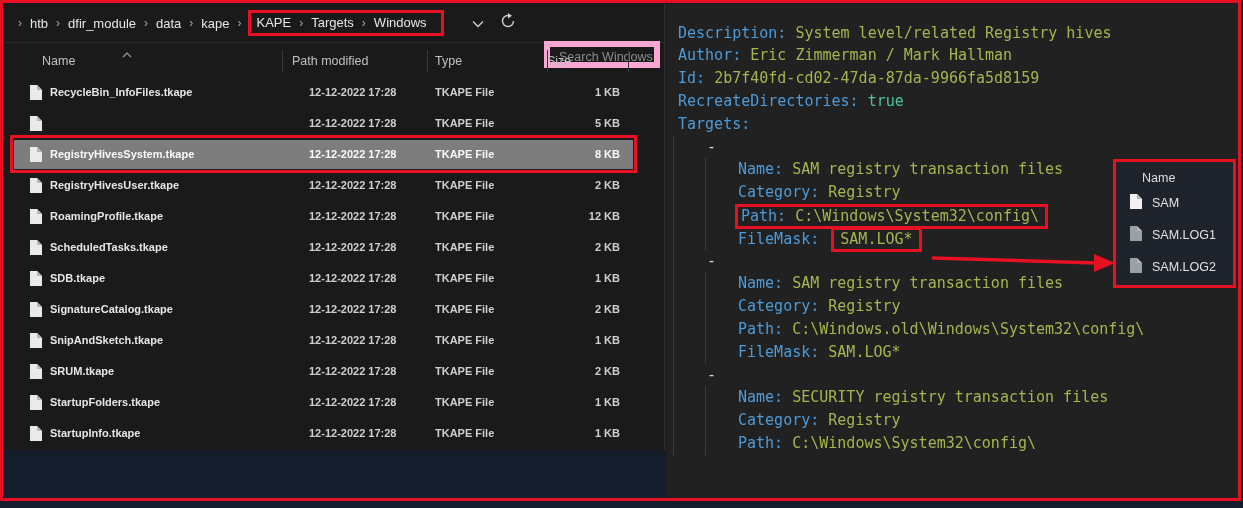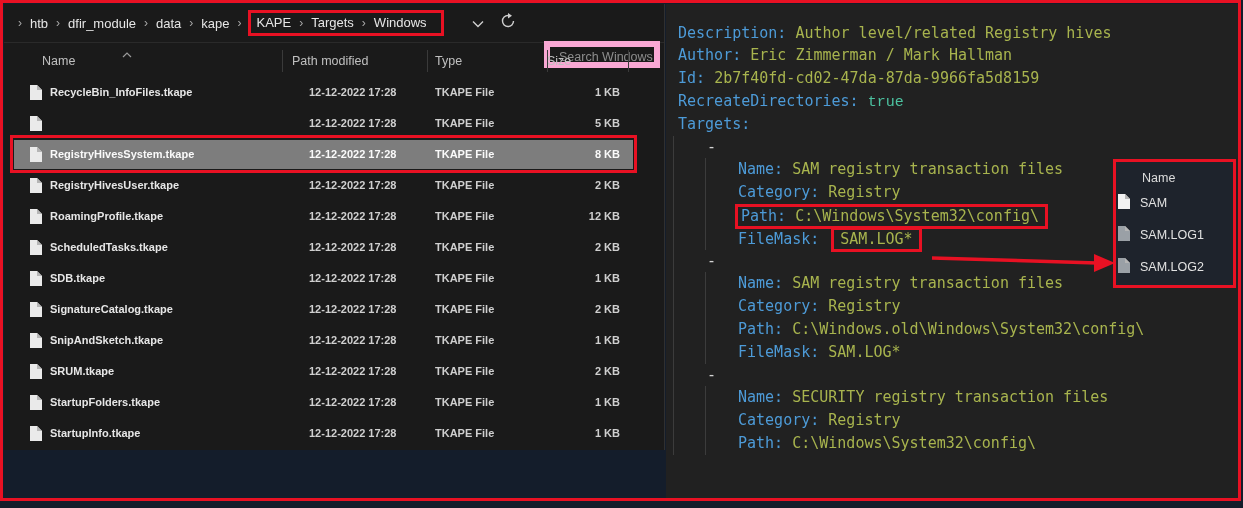--- a/index.html
+++ b/index.html
@@ -51,34 +51,34 @@
   .editor{position:absolute;left:666px;top:4px;width:574px;height:497px;background:#212121;}
   .code{padding:17.6px 0 0 12px;font-family:"DejaVu Sans Mono","Liberation Mono",monospace;
     font-size:15px;color:#cccccc;}
   .cl{position:relative;height:22.8px;line-height:22.8px;white-space:pre;}
   .cl.guided::before{content:"";position:absolute;left:-5px;top:0;bottom:0;border-left:1px solid #3c3c3c;}
   .cl.guided.lv2::after{content:"";position:absolute;left:27px;top:0;bottom:0;border-left:1px solid #3c3c3c;}
   .ind-dash{padding-left:29px;}
   .ind-prop{padding-left:60px;}
   .k{color:var(--key);}
   .v{color:var(--val);}
-  .vb{color:var(--bool);font-family:Liberation Mono, monospace;}
+  .vb{color:var(--bool);}
   .dash{color:#d4d4d4;}
   .box-line{display:inline-block;border:3px solid var(--red);padding:0 6px 0 3px;
     margin-left:-3px;position:relative;z-index:2;line-height:19px;}
   .box-val{display:inline-block;border:3px solid var(--red);padding:0 6px;margin-left:3px;
     position:relative;z-index:2;line-height:19px;}
 
   .arrow-svg{position:absolute;left:265px;top:245px;z-index:6;}
 
   .overlay{position:absolute;left:447px;top:155px;width:123px;height:129px;
     border:3px solid var(--red);box-sizing:border-box;background:#1e232c;z-index:7;
     font-size:12.5px;color:#e2e2e2;}
   .ov-header{margin:9px 0 2px 26px;color:#dcdcdc;}
-  .ov-row{display:flex;align-items:center;height:32px;padding-left:2px;gap:10px;}
+  .ov-row{display:flex;align-items:center;height:32px;padding-left:14px;gap:10px;}
   .ov-row span{white-space:nowrap;}
 
   .outer-border{position:absolute;left:0;top:0;width:1241px;height:501px;
     border:3px solid var(--red);box-sizing:border-box;pointer-events:none;z-index:20;}
 </style>
 </head>
 <body>
 
 <div class="screen">
 
@@ -255,21 +255,21 @@
           <span class="fcell fdate">12-12-2022 17:28</span>
           <span class="fcell ftype">TKAPE File</span>
           <span class="fcell fsize">1 KB</span>
         </div>
       </div>
     <div class="sel-annotation"></div>
   </div>
 
   <div class="editor">
     <div class="code">
-        <div class="cl"><span class="k">Description:</span> <span class="v">Author level/related Registry hives</span></div>
+        <div class="cl"><span class="k">Description:</span> <span class="v">System level/related Registry hives</span></div>
         <div class="cl"><span class="k">Author:</span> <span class="v">Eric Zimmerman / Mark Hallman</span></div>
         <div class="cl"><span class="k">Id:</span> <span class="v">2b7f40fd-cd02-47da-87da-9966fa5d8159</span></div>
         <div class="cl"><span class="k">RecreateDirectories:</span> <span class="vb">true</span></div>
         <div class="cl"><span class="k">Targets:</span> </div>
         <div class="cl guided ind-dash"><span class="dash">-</span></div>
         <div class="cl guided ind-prop lv2"><span class="k">Name:</span> <span class="v">SAM registry transaction files</span></div>
         <div class="cl guided ind-prop lv2"><span class="k">Category:</span> <span class="v">Registry</span></div>
         <div class="cl guided ind-prop lv2"><span class="box-line"><span class="k">Path:</span> <span class="v">C:\Windows\System32\config\</span></span></div>
         <div class="cl guided ind-prop lv2"><span class="k">FileMask:</span> <span class="box-val"><span class="v">SAM.LOG*</span></span></div>
         <div class="cl guided ind-dash"><span class="dash">-</span></div>

